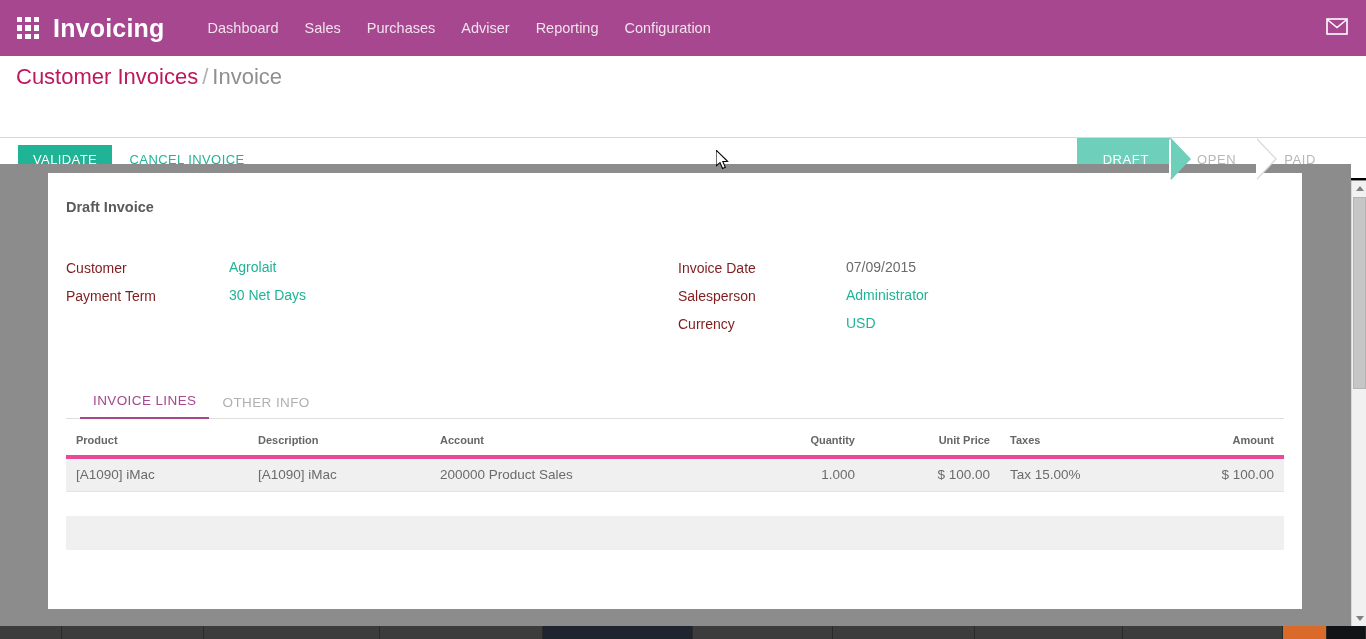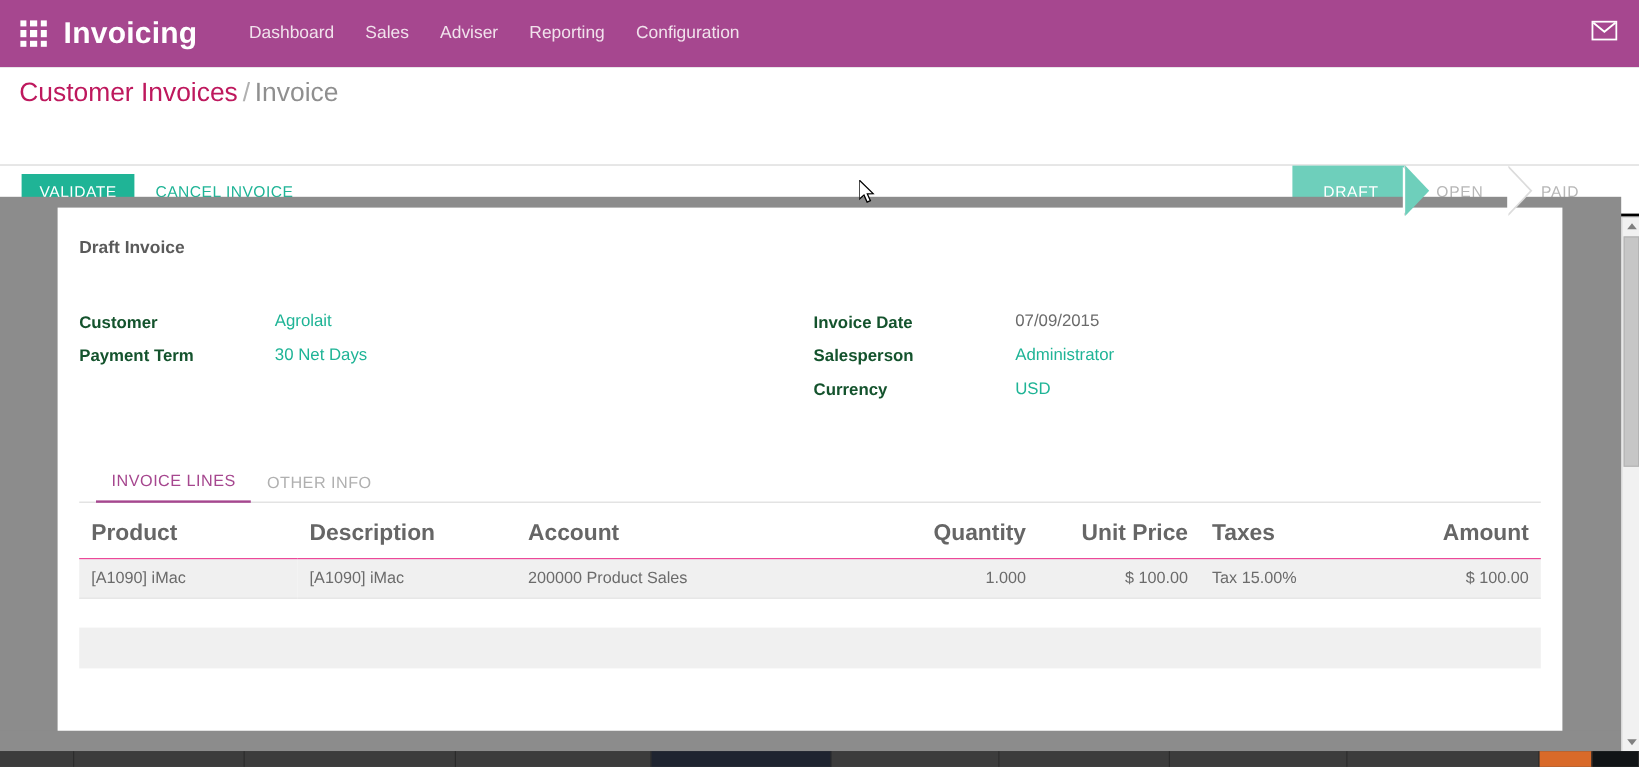--- a/index.html
+++ b/index.html
@@ -187,21 +187,21 @@
     font-size: 14.5px; font-weight: bold; color: #5a5a5a;
     margin: 0 0 0 0; padding-left: 0;
   }
 
   .form-cols { display: flex; margin-top: 44px; }
   .col-left { width: 612px; }
   .col-right { width: 560px; }
   .frow { display: flex; align-items: flex-start; margin-bottom: 11px; }
   .flabel {
     width: 163px; flex: none;
-    font-size: 14px; font-weight: bold; color: #14532d;
+    font-size: 14px; font-weight: normal; color: #7f1d1d;
     padding-top: 1px;
   }
   .flabel.right-col { width: 168px; }
   .fval { font-size: 14px; color: #6b6b6b; }
   .fval.link { color: #1fb496; cursor: pointer; }
   .addr-line { font-size: 14px; color: #6b6b6b; margin-bottom: 11px; }
   .addr-block { padding-left: 163px; }
 
   
   .tabs {
@@ -220,23 +220,23 @@
     color: #a6478f;
     border-bottom: 2px solid #a6478f;
   }
 
   
   .lines-table {
     width: 100%; border-collapse: collapse;
     margin-top: 8px; table-layout: fixed;
   }
   .lines-table th {
-    font-size: 19px; font-weight: bold; color: #666666;
+    font-size: 11px; font-weight: bold; color: #666666;
     text-align: left; padding: 7px 10px 9px 10px;
-    border-bottom: 1px solid #ec4899;
+    border-bottom: 4px solid #ec4899;
   }
   .lines-table td {
     font-size: 13.5px; color: #6b6b6b;
     padding: 8px 10px 9px 10px;
     background: #f0f0f0;
     border-bottom: 1px solid #e4e4e4;
   }
   .lines-table th.num, .lines-table td.num { text-align: right; }
   .empty-band { height: 34px; background: #f0f0f0; margin-top: 24px; }
 
@@ -300,20 +300,21 @@
       <i></i>
       <i></i>
       <i></i>
       <i></i>
       <i></i>
   </div>
   <div class="brand">Invoicing</div>
   <div class="menu-list">
     <div class="menu-item">Dashboard</div>
     <div class="menu-item">Sales</div>
+    <div class="menu-item">Purchases</div>
     <div class="menu-item">Adviser</div>
     <div class="menu-item">Reporting</div>
     <div class="menu-item">Configuration</div>
   </div>
   <div class="nav-right">
     <span class="mail-icon">
       <svg width="22" height="17" viewBox="0 0 22 17">
         <rect x="1" y="1" width="20" height="15" fill="none" stroke="#ffffff" stroke-width="1.6"></rect>
         <polyline points="1.8,2 11,9.5 20.2,2" fill="none" stroke="#ffffff" stroke-width="1.6"></polyline>
       </svg>

